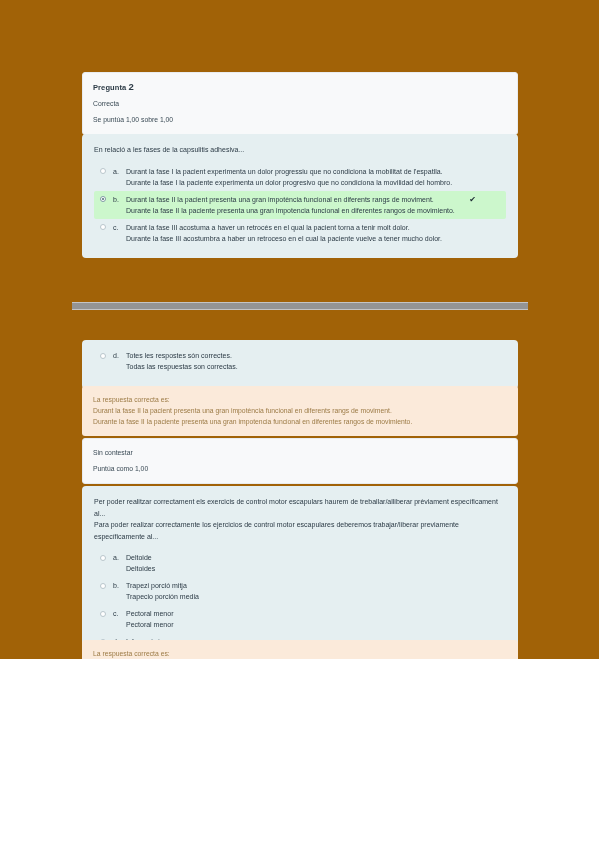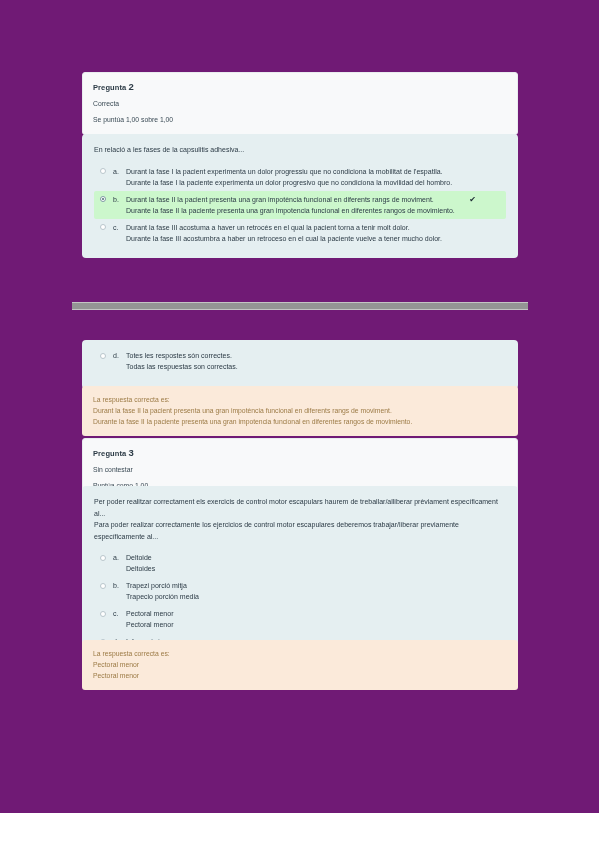--- a/index.html
+++ b/index.html
@@ -9,23 +9,23 @@
     background: #ffffff;
     width: 599px;
     height: 848px;
     font-family: "Liberation Sans", sans-serif;
     -webkit-font-smoothing: antialiased;
   }
 
   .page {
     position: relative;
     width: 599px;
-    height: 813px;
+    height: 659px;
     overflow: hidden;
-    background: #701a75;
+    background: #a16207;
   }
 
   
   .q-header {
     position: absolute;
     left: 82px;
     width: 436px;
     background: #f8f9fa;
     border: 1px solid #e9ecef;
     border-radius: 3px;
@@ -220,24 +220,20 @@
     </div>
   </div>
 
   <div class="feedback" style="top:386px;">
     <span class="fb-line">La respuesta correcta es:</span>
     <span class="fb-line">Durant la fase II la pacient presenta una gran impotència funcional en diferents rangs de moviment.</span>
     <span class="fb-line">Durante la fase II la paciente presenta una gran impotencia funcional en diferentes rangos de movimiento.</span>
   </div>
 
   <div class="q-header" style="top:438px;">
-    <div class="q-no">
-      <span>Pregunta</span>
-      <span class="num">3</span>
-    </div>
     <div class="q-state">Sin contestar</div>
     <div class="q-grade">Puntúa como 1,00</div>
   </div>
 
   <div class="q-body" style="top:486px; padding-bottom:16px;">
     <div class="q-text">
       <span class="ca">Per poder realitzar correctament els exercicis de control motor escapulars haurem de treballar/alliberar prèviament específicament al...</span>
       <span class="es">Para poder realizar correctamente los ejercicios de control motor escapulares deberemos trabajar/liberar previamente específicamente al...</span>
     </div>
 

